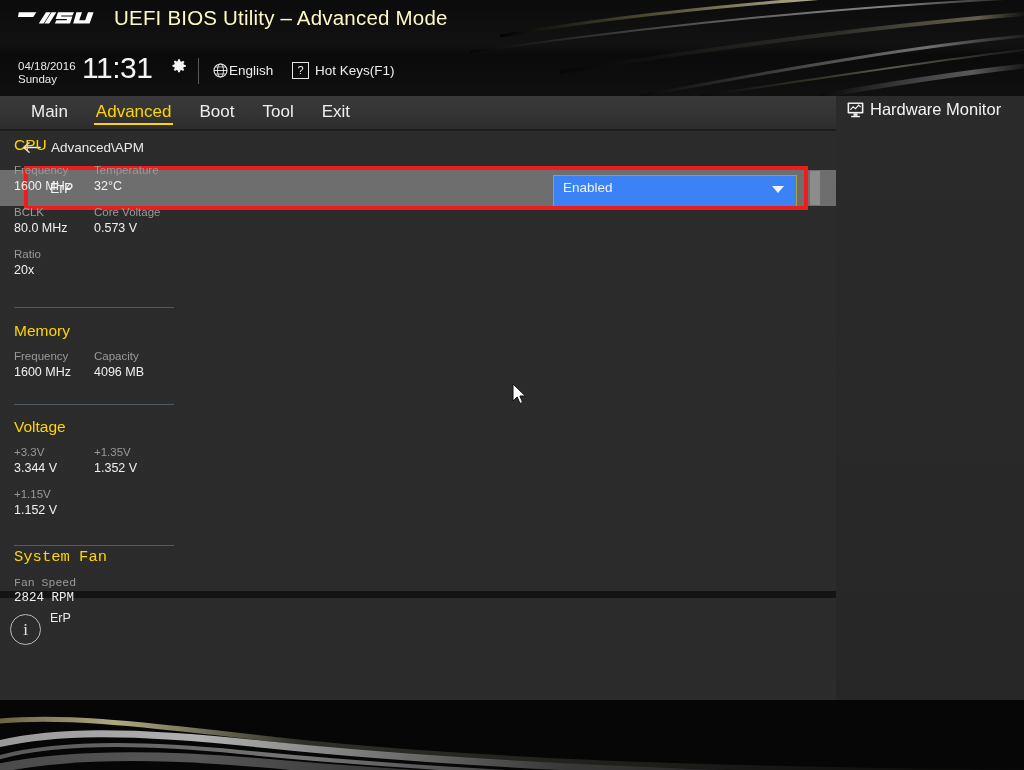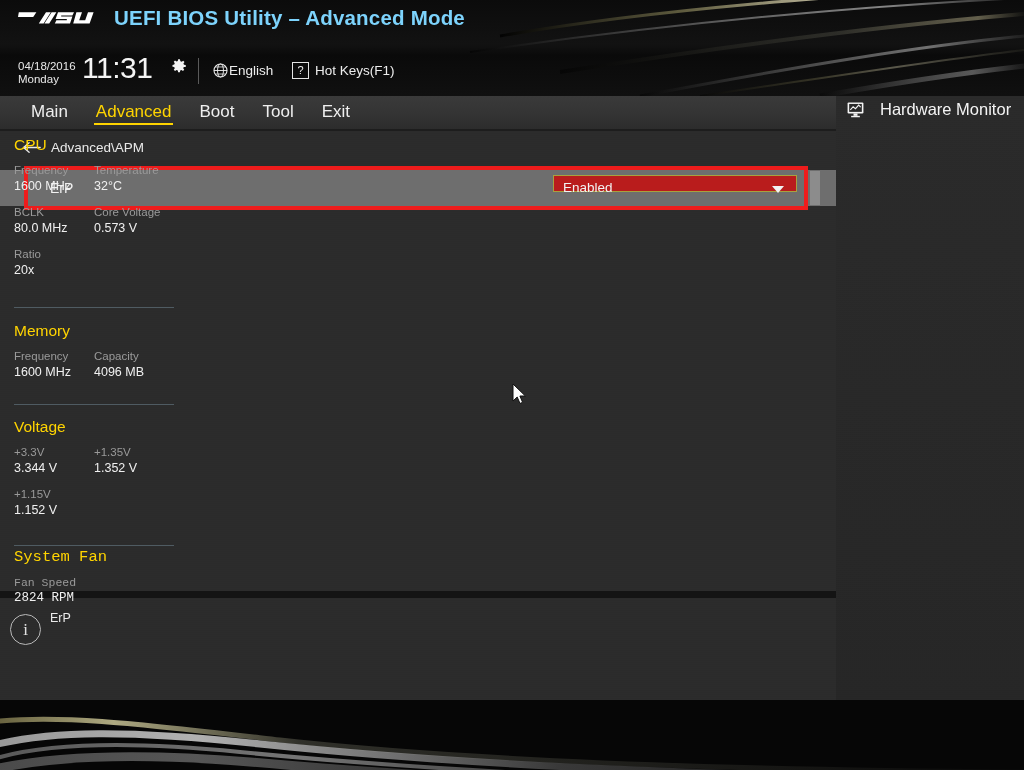--- a/index.html
+++ b/index.html
@@ -7,21 +7,21 @@
     width:1024px;height:770px;overflow:hidden;position:relative;
     font-family:"Liberation Sans",sans-serif;
     -webkit-font-smoothing:antialiased;
   }
   #root{position:absolute;inset:0;background:#050505;overflow:hidden;}
 
   
   .header{position:absolute;left:0;top:0;width:1024px;height:96px;overflow:hidden;}
   .hdr-bg{position:absolute;inset:0;background:linear-gradient(180deg,#0b0b0b 0%,#121212 46%,#0a0a0a 58%,#101010 100%);}
   .asus-logo{position:absolute;left:18px;top:8px;width:80px;height:26px;}
-  .app-title{position:absolute;left:114px;top:6px;font-size:20.5px;color:#7dd3fc;letter-spacing:.2px;white-space:nowrap;font-weight:bold;}
+  .app-title{position:absolute;left:114px;top:6px;font-size:20.5px;color:#fef9c3;letter-spacing:.2px;white-space:nowrap;}
 
   .date-block{position:absolute;left:18px;top:60px;line-height:13px;font-size:11.5px;color:#e8e8e8;}
   .date-block div{white-space:nowrap;}
   .clock{position:absolute;left:82px;top:52px;font-size:30px;color:#f4f4f4;letter-spacing:-.5px;line-height:32px;}
   .gear{position:absolute;left:170px;top:57px;width:18px;height:18px;}
   .vdivider{position:absolute;left:198px;top:58px;width:1px;height:26px;background:#5a5a5a;}
   .lang{position:absolute;left:212px;top:62px;display:flex;align-items:center;}
   .lang .txt{font-size:13.5px;color:#ededed;}
   .hotkeys{position:absolute;left:292px;top:62px;display:flex;align-items:center;gap:6px;}
   .hotkeys .qbox{width:15px;height:15px;border:1.4px solid #e4e4e4;display:flex;align-items:center;justify-content:center;font-size:11px;color:#ededed;line-height:1;}
@@ -38,21 +38,21 @@
   
   .bodypanel{position:absolute;left:0;top:131px;width:836px;height:460px;background:#2b2b2b;}
   .bodypanel .noise{position:absolute;inset:0;opacity:.55;
     background:repeating-linear-gradient(0deg,rgba(255,255,255,.012) 0 1px,rgba(0,0,0,.012) 1px 2px);}
   .breadcrumb{position:absolute;left:22px;top:140px;display:flex;align-items:center;gap:10px;}
   .breadcrumb .bctxt{font-size:13.5px;color:#e9e9e9;}
 
   .rowband{position:absolute;left:0;top:170px;width:836px;height:36px;background:#6e6e6e;}
   .rowband .lbl{position:absolute;left:50px;top:10px;font-size:14px;color:#f2f2f2;}
 
-  .dropdown{position:absolute;left:553px;top:175px;width:244px;height:17px;background:#b91c1c;border:1px solid #a8a13f;box-sizing:border-box;}
+  .dropdown{position:absolute;left:553px;top:175px;width:244px;height:34px;background:#3b82f6;border:1px solid #a8a13f;box-sizing:border-box;}
   .dropdown .dval{position:absolute;left:9px;top:4px;font-size:13.5px;color:#f2f2f2;}
   .dropdown .arrow{position:absolute;right:12px;top:10px;width:0;height:0;border-left:6px solid transparent;border-right:6px solid transparent;border-top:7px solid #f2f2f2;}
 
   .redbox{position:absolute;left:24px;top:166px;width:784px;height:44px;border:4px solid #ee1c1c;box-sizing:border-box;}
 
   .scrollthumb{position:absolute;left:810px;top:171px;width:10px;height:34px;background:#8c8c8c;}
 
   
   .infosep{position:absolute;left:0;top:591px;width:836px;height:7px;background:#141414;}
   .infopanel{position:absolute;left:0;top:598px;width:836px;height:102px;background:#2b2b2b;}
@@ -125,21 +125,21 @@
         <path d="M52 34 L70 6 L82 6 L64 34 Z M66 34 L84 6 L96 6 L78 34 Z"></path>
         <path d="M100 6 L140 6 L136 14 L108 14 L108 17 L136 17 L130 34 L92 34 L96 26 L122 26 L122 23 L94 23 Z"></path>
         <path d="M146 6 L160 6 L153 26 L168 26 L175 6 L189 6 L179 34 L138 34 Z"></path>
       </g>
     </svg>
 
     <div class="app-title">UEFI BIOS Utility – Advanced Mode</div>
 
     <div class="date-block">
       <div>04/18/2016</div>
-      <div>Monday</div>
+      <div>Sunday</div>
     </div>
     <div class="clock">11:31</div>
 
     <svg class="gear" viewBox="0 0 24 24">
       <path fill="#f2f2f2" d="M12 8a4 4 0 100 8 4 4 0 000-8zm0 6.2A2.2 2.2 0 1112 9.8a2.2 2.2 0 010 4.4z"></path>
       <path fill="#f2f2f2" d="M21 13.2v-2.4l-2.4-.4a6.9 6.9 0 00-.7-1.7l1.4-2-1.7-1.7-2 1.4a6.9 6.9 0 00-1.7-.7L13.2 3h-2.4l-.4 2.4c-.6.16-1.16.4-1.7.7l-2-1.4L5 6.4l1.4 2c-.3.54-.54 1.1-.7 1.7L3.3 10.5v2.4l2.4.4c.16.6.4 1.16.7 1.7l-1.4 2 1.7 1.7 2-1.4c.54.3 1.1.54 1.7.7l.4 2.4h2.4l.4-2.4c.6-.16 1.16-.4 1.7-.7l2 1.4 1.7-1.7-1.4-2c.3-.54.54-1.1.7-1.7z"></path>
     </svg>
 
     <div class="vdivider"></div>
 
@@ -197,21 +197,21 @@
   <div class="infopanel">
     <div class="noise"></div>
   </div>
   <div class="infoicon">i</div>
   <div class="infotext">ErP</div>
 
   <div class="hw">
     <div class="noise"></div>
   </div>
 
-  <div class="hw-title" style="position:absolute;left:846px;top:100px;display:flex;align-items:flex-start;gap:15px;">
+  <div class="hw-title" style="position:absolute;left:846px;top:100px;display:flex;align-items:flex-start;gap:5px;">
     <svg width="19" height="19" viewBox="0 0 24 24">
       <rect x="2" y="3" width="20" height="14" rx="1.5" fill="#f4f4f4"></rect>
       <rect x="4" y="5" width="16" height="10" fill="#2a2a2a"></rect>
       <polyline points="5.5,12.5 9,8.5 12,11 16,6.5 18.5,9" fill="none" stroke="#f4f4f4" stroke-width="1.4"></polyline>
       <rect x="9.5" y="17" width="5" height="3" fill="#f4f4f4"></rect>
       <rect x="6.5" y="20" width="11" height="1.8" fill="#f4f4f4"></rect>
     </svg>
     <span class="t">Hardware Monitor</span>
   </div>
 

